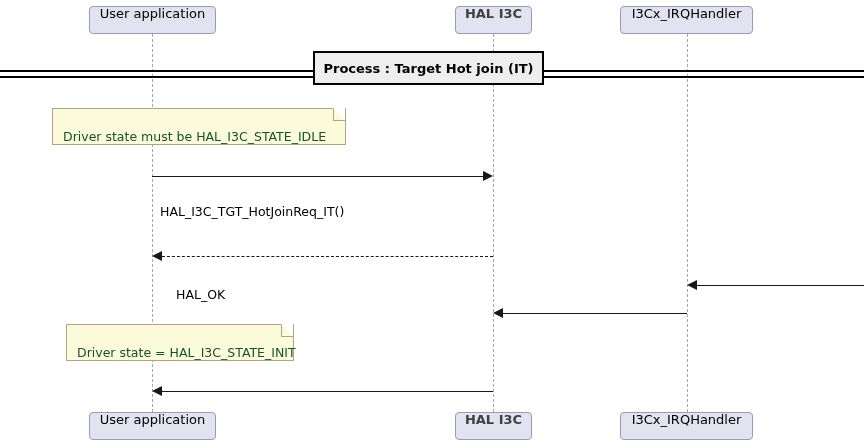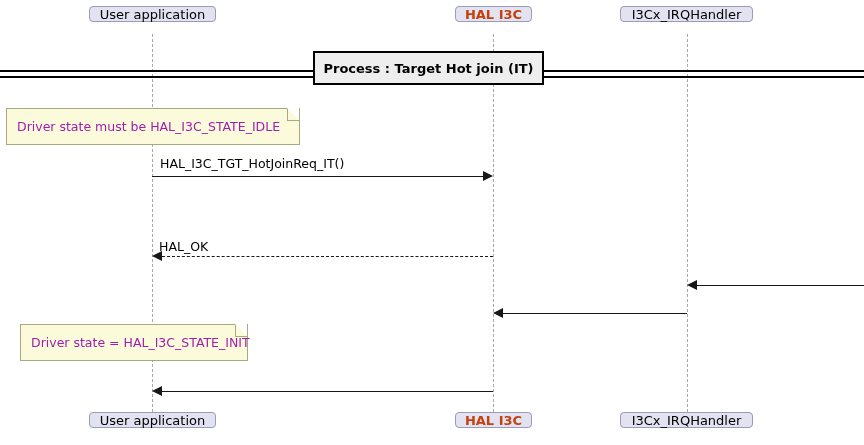--- a/index.html
+++ b/index.html
@@ -22,27 +22,27 @@
   .participant {
     position: absolute;
     box-sizing: border-box;
     background: #E2E2F0;
     border: 1px solid #9A9ABA;
     border-radius: 4px;
     color: #000000;
     font-size: 13px;
     line-height: 1;
     display: flex;
-    align-items: flex-end;
+    align-items: flex-start;
     justify-content: center;
     white-space: nowrap;
-    height: 16px;
+    height: 28px;
   }
   .participant.accent {
-    color: #c2410c;
+    color: #404040;
     font-weight: bold;
   }
 
   
   .lifeline {
     position: absolute;
     width: 0;
     border-left: 1px dashed #A8A8A8;
   }
 
@@ -68,26 +68,27 @@
     white-space: nowrap;
     padding: 0 5px;
   }
 
   
   .note {
     position: absolute;
     box-sizing: border-box;
     background: #FBFBDB;
     border: 1px solid #A9A980;
-    color: #a21caf;
+    color: #14532d;
     font-size: 12.5px;
     display: flex;
-    align-items: center;
+    align-items: flex-end;
     padding-left: 10px;
     white-space: nowrap;
+    margin-left: 46px;
   }
   .note .fold {
     position: absolute;
     top: 0;
     right: 0;
     width: 11px;
     height: 11px;
     background: #FBFBDB;
     border-left: 1px solid #A9A980;
     border-bottom: 1px solid #A9A980;
@@ -126,20 +127,21 @@
     border-top: 5px solid transparent;
     border-bottom: 5px solid transparent;
     border-right: 10px solid #181818;
   }
   .msg-label {
     position: absolute;
     font-size: 12.5px;
     color: #000000;
     white-space: nowrap;
     line-height: 1;
+    margin-top: 48px;
   }
 </style>
 </head>
 <body>
 
 <div id="diagram">
 
   <div class="lifeline" style="left:152px; top:34px; height:378px;"></div>
   <div class="lifeline" style="left:493px; top:34px; height:378px;"></div>
   <div class="lifeline" style="left:687px; top:34px; height:378px;"></div>
@@ -163,21 +165,21 @@
   <div class="note" style="left:6px; top:108px; width:294px; height:37px;">
     <span>Driver state must be HAL_I3C_STATE_IDLE</span>
     <span class="fold"></span>
   </div>
 
   <div class="msg-label" style="left:160px; top:158px;">HAL_I3C_TGT_HotJoinReq_IT()</div>
   <div class="msg-line" style="left:152px; top:176px; width:331px;"></div>
   <div class="arrow-head right" style="left:483px; top:171px;"></div>
 
 
-  <div class="msg-label" style="left:159px; top:241px;">HAL_OK</div>
+  <div class="msg-label" style="left:176px; top:241px;">HAL_OK</div>
   <div class="msg-line dotted" style="left:162px; top:256px; width:331px;"></div>
   <div class="arrow-head left" style="left:152px; top:251px;"></div>
 
   <div class="msg-line" style="left:697px; top:285px; width:167px;"></div>
   <div class="arrow-head left" style="left:687px; top:280px;"></div>
 
   <div class="msg-line" style="left:503px; top:313px; width:184px;"></div>
   <div class="arrow-head left" style="left:493px; top:308px;"></div>
 
   <div class="note" style="left:20px; top:324px; width:228px; height:37px;">

